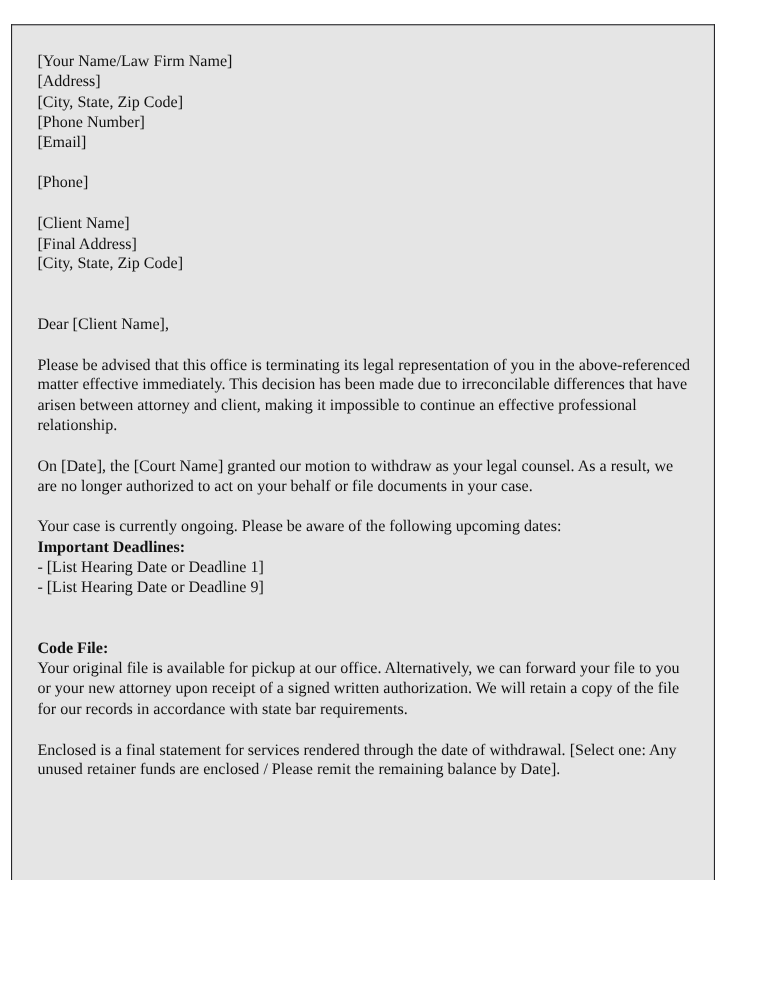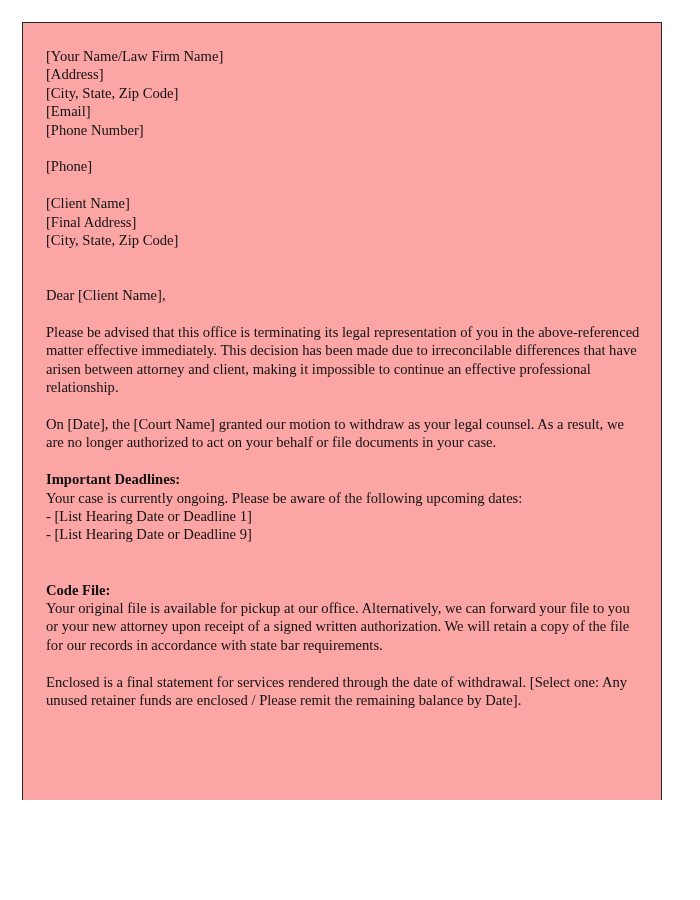--- a/index.html
+++ b/index.html
@@ -11,30 +11,30 @@
   body {
     width: 700px;
     height: 900px;
     font-family: "Liberation Serif", "DejaVu Serif", serif;
     color: #111111;
     overflow: hidden;
   }
 
   #page {
     position: absolute;
-    left: 22px;
+    left: 10px;
     top: 22px;
     width: 640px;           
     height: 778px;          
     box-sizing: border-box;
     border-left: 1.4px solid #26262a;
     border-right: 1.4px solid #26262a;
     border-top: 1.4px solid #26262a;
     border-bottom: none;
-    background: #fca5a5;
+    background: #e5e5e5;
   }
 
   #sheet {
     position: absolute;
     left: 23px;             
     top: 24px;              
     right: 2px;
     font-size: 14.6px;
     line-height: 18.4px;
   }
@@ -62,22 +62,22 @@
 </head>
 <body>
 
 <div id="page">
   <div id="sheet">
 
     <div class="block">
       <div class="line para">[Your Name/Law Firm Name]</div>
       <div class="line para">[Address]</div>
       <div class="line para">[City, State, Zip Code]</div>
+      <div class="line para">[Phone Number]</div>
       <div class="line para">[Email]</div>
-      <div class="line para">[Phone Number]</div>
     </div>
 
     <div class="spacer"></div>
 
     <div class="line para">[Phone]</div>
 
     <div class="spacer"></div>
 
     <div class="block">
       <div class="line para">[Client Name]</div>
@@ -96,22 +96,22 @@
 
     <p class="para">Please be advised that this office is terminating its legal representation of you in the above-referenced matter effective immediately. This decision has been made due to irreconcilable differences that have arisen between attorney and client, making it impossible to continue an effective professional relationship.</p>
 
     <div class="spacer"></div>
 
     <p class="para">On [Date], the [Court Name] granted our motion to withdraw as your legal counsel. As a result, we are no longer authorized to act on your behalf or file documents in your case.</p>
 
     <div class="spacer"></div>
 
     <div class="block">
+      <div class="line para">Your case is currently ongoing. Please be aware of the following upcoming dates:</div>
       <div class="line para bold">Important Deadlines:</div>
-      <div class="line para">Your case is currently ongoing. Please be aware of the following upcoming dates:</div>
       <div class="line para">- [List Hearing Date or Deadline 1]</div>
       <div class="line para">- [List Hearing Date or Deadline 9]</div>
     </div>
 
     <div class="spacer"></div>
 
 
     <div class="spacer"></div>
 
     <div class="block">

